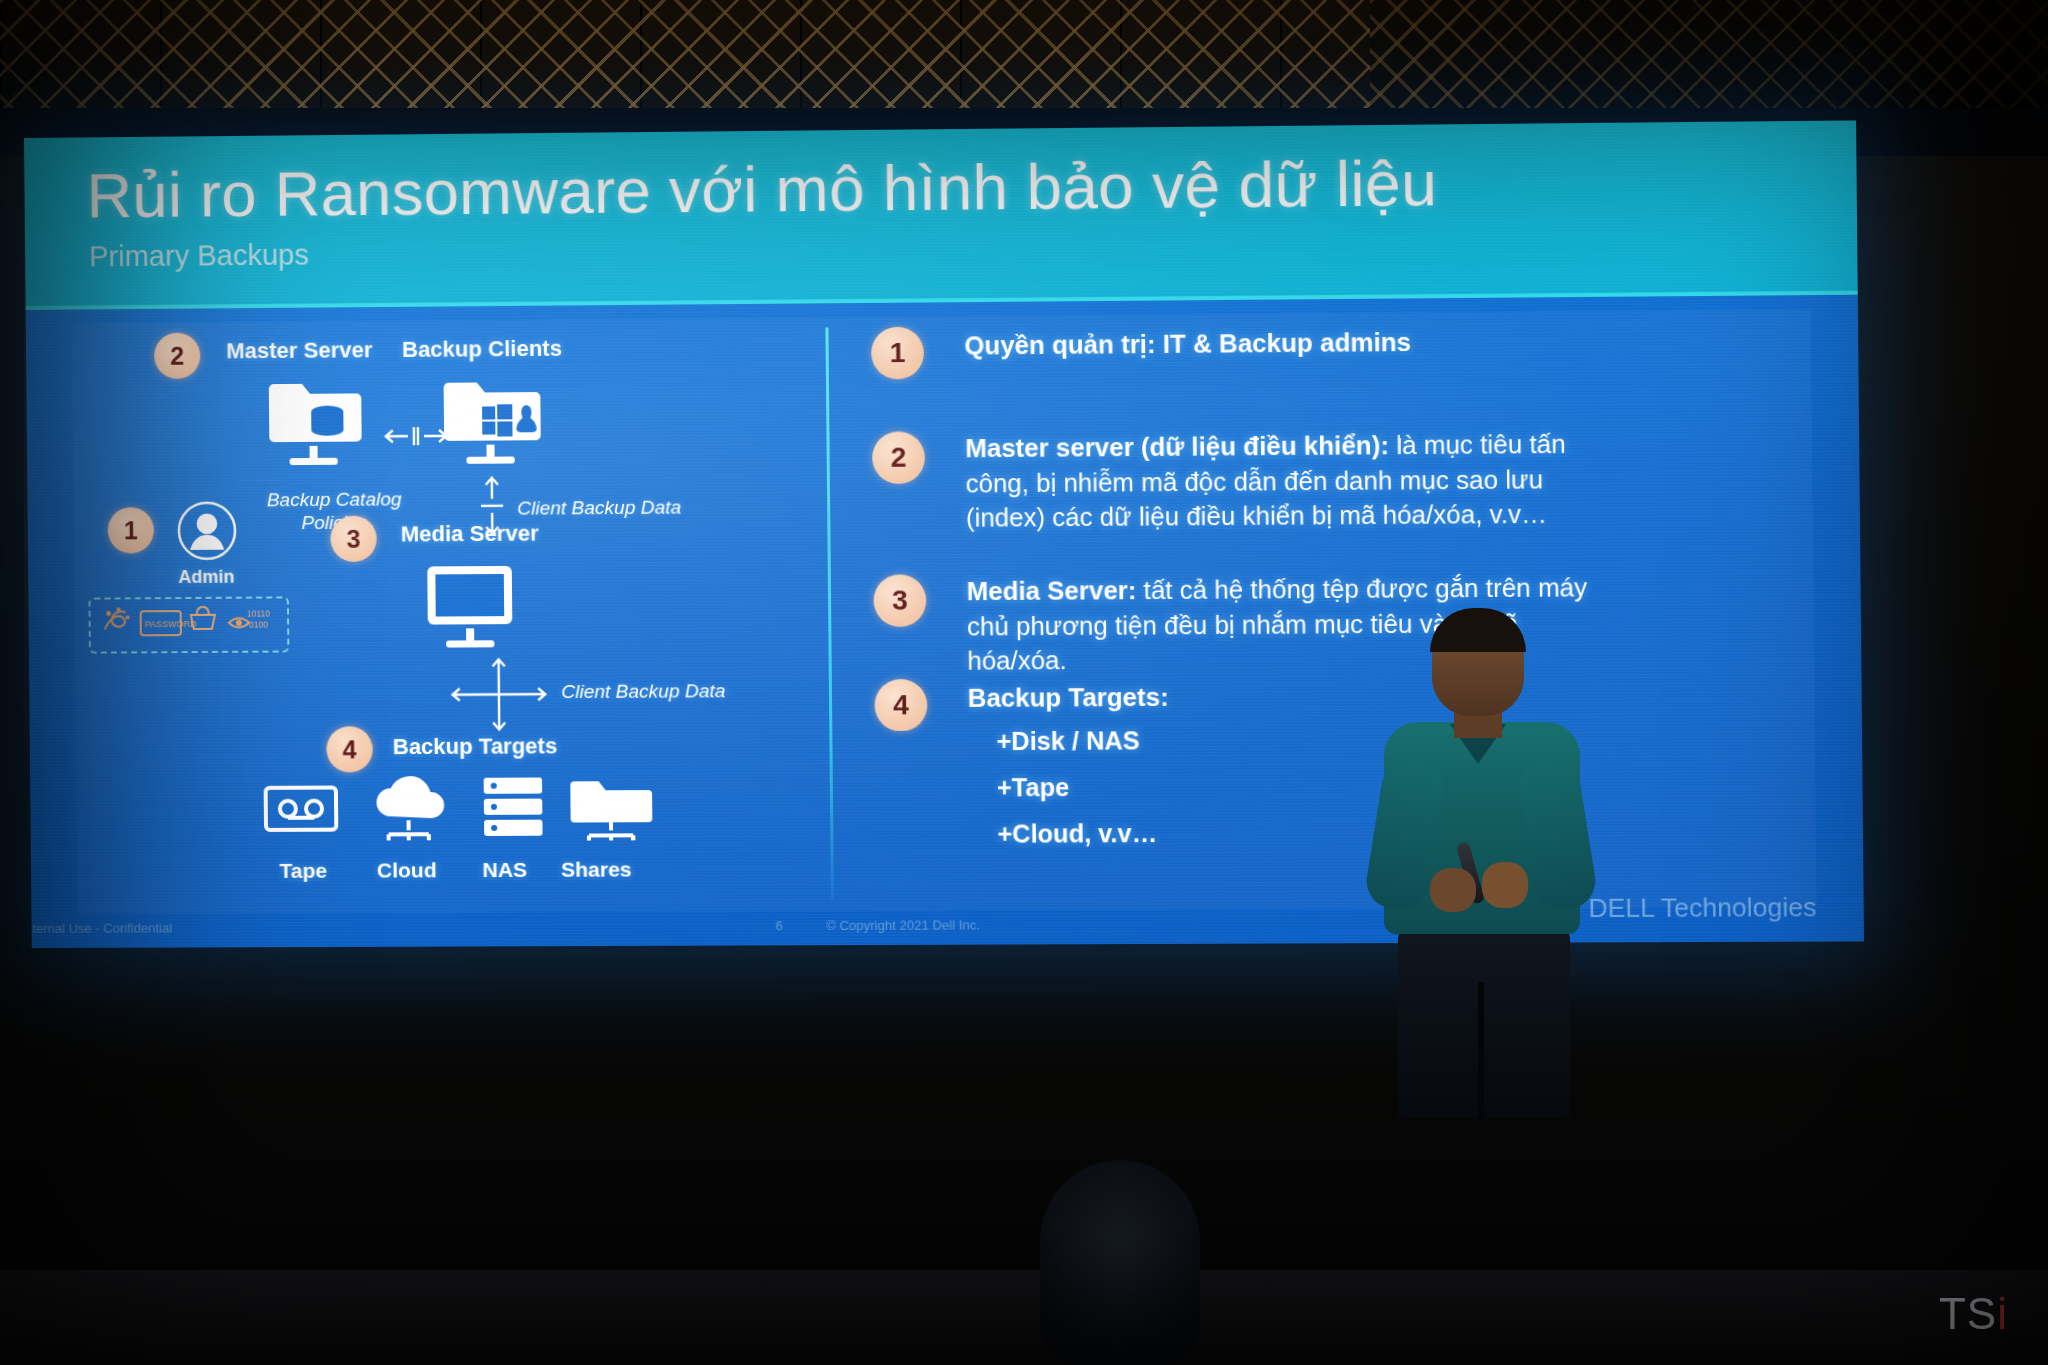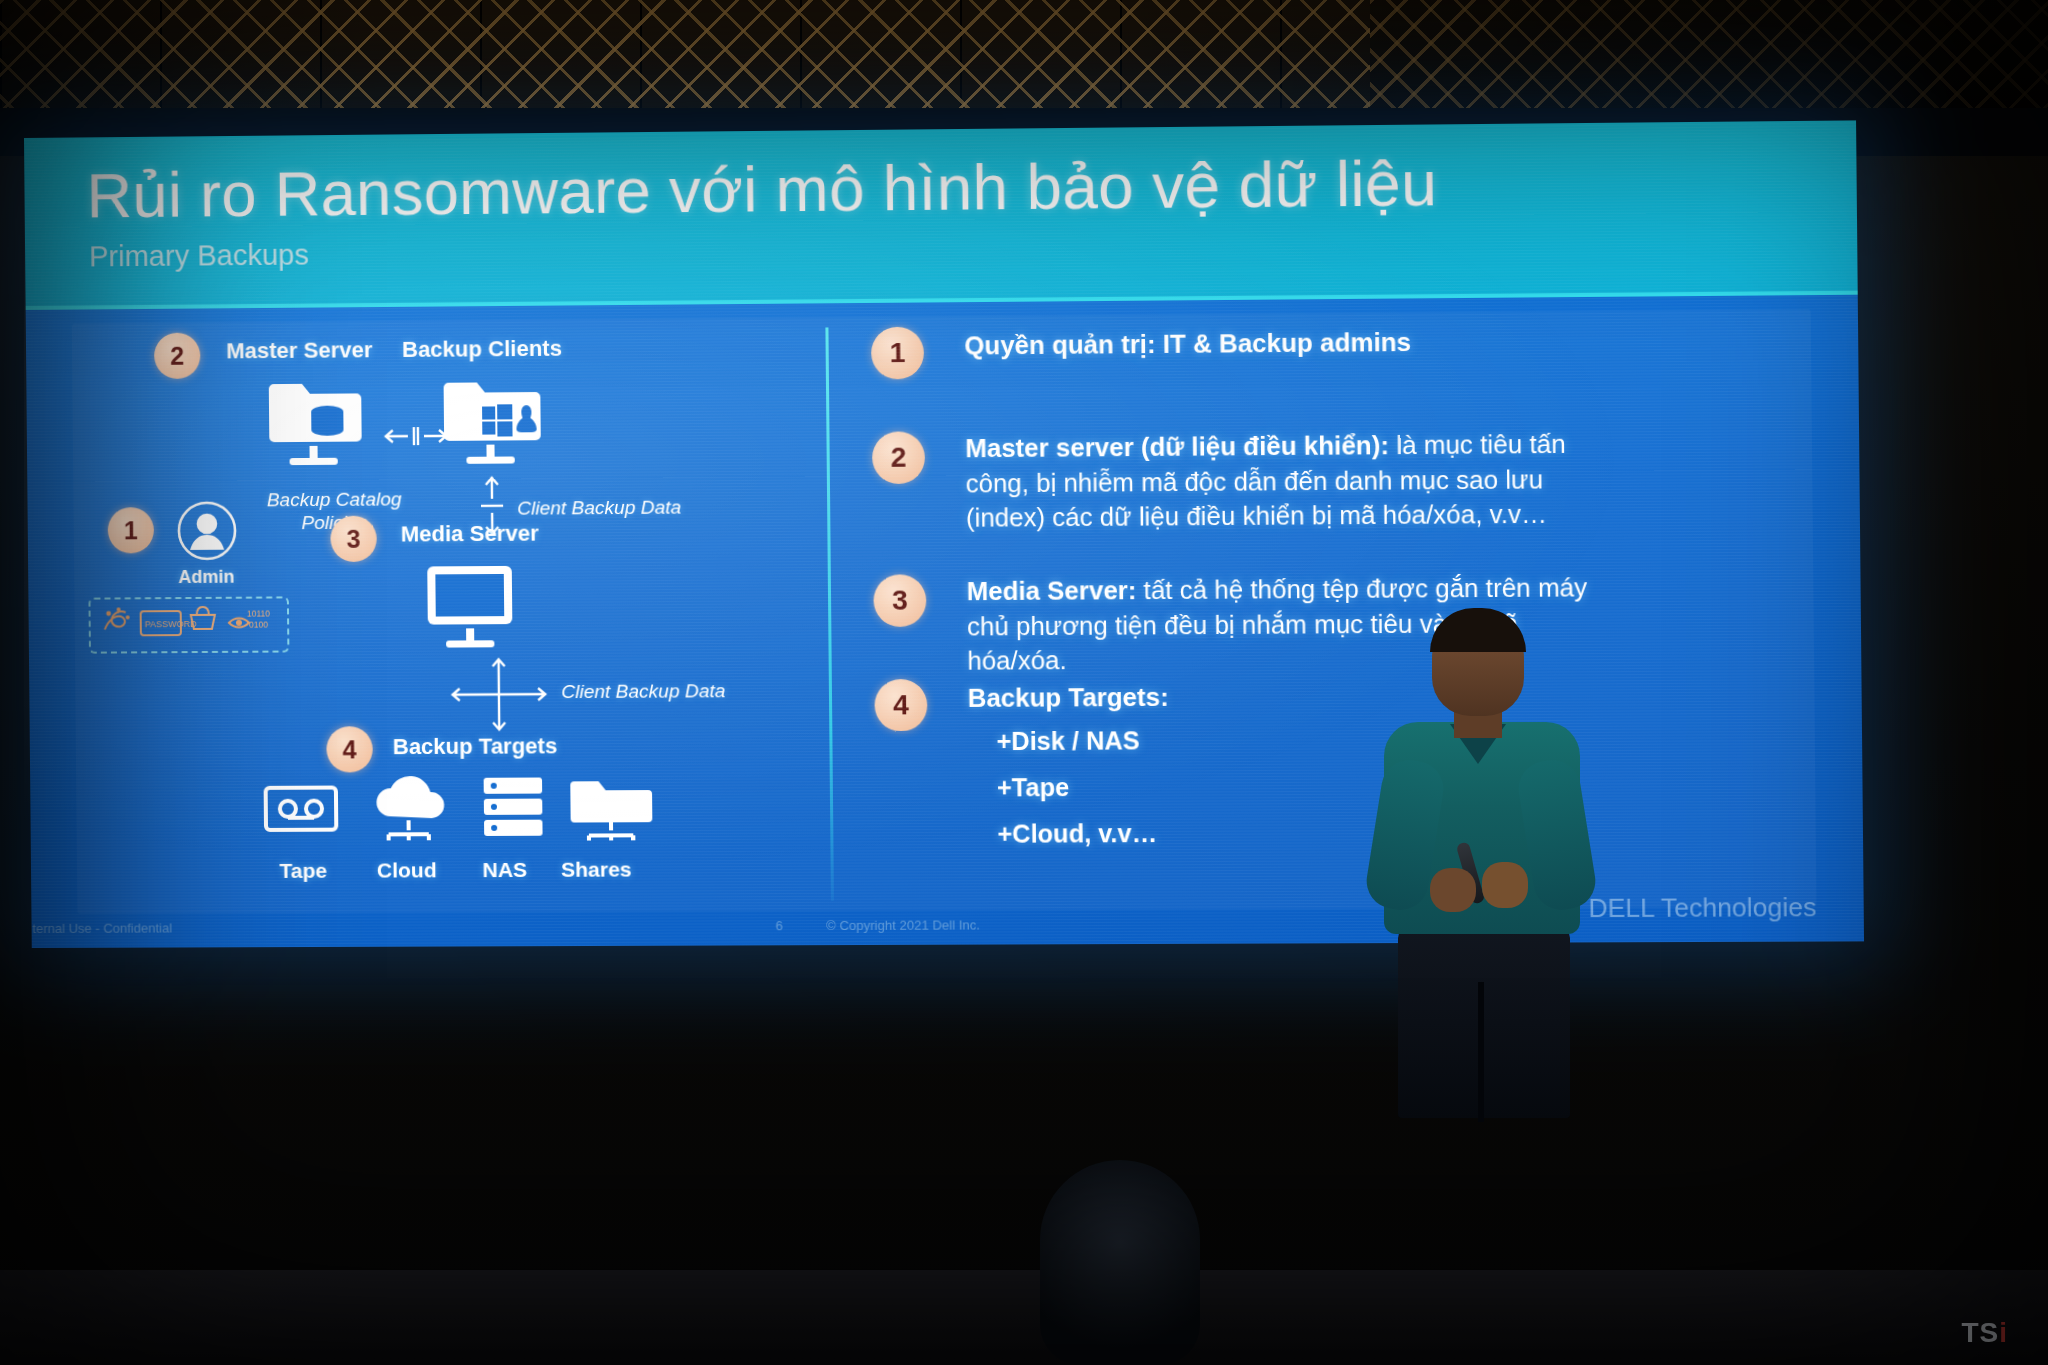--- a/index.html
+++ b/index.html
@@ -104,22 +104,22 @@
   .sp-legs{position:absolute;left:20px;top:316px;width:172px;height:190px;
       background:linear-gradient(180deg,#11161f,#070a0f);border-radius:10px 10px 4px 4px;}
   .sp-legsplit{position:absolute;left:100px;top:370px;width:6px;height:140px;background:#04060a;}
 
   
   .head2{position:absolute;left:1040px;top:1160px;width:160px;height:205px;
       background:radial-gradient(circle at 50% 40%,#1d232c,#070a0e 72%);
       border-radius:80px 80px 40px 40px;}
 
   
-  .tsi{position:absolute;right:40px;bottom:16px;color:#e9eef5;font-size:28px;
-      letter-spacing:1px;font-weight:700;opacity:.92;}
+  .tsi{position:absolute;right:40px;bottom:26px;color:#e9eef5;font-size:44px;
+      letter-spacing:1px;font-weight:400;opacity:.92;}
   .tsi .i{color:#e8433c;}
 
   .glow{position:absolute;left:24px;top:138px;width:1808px;height:810px;pointer-events:none;
       background:radial-gradient(ellipse at 28% 40%,rgba(255,255,255,.10),rgba(255,255,255,0) 60%);}
   .vig{position:absolute;inset:0;pointer-events:none;
       box-shadow:inset 0 0 260px 80px rgba(0,0,0,.75);}
 </style>
 </head>
 <body>
 

